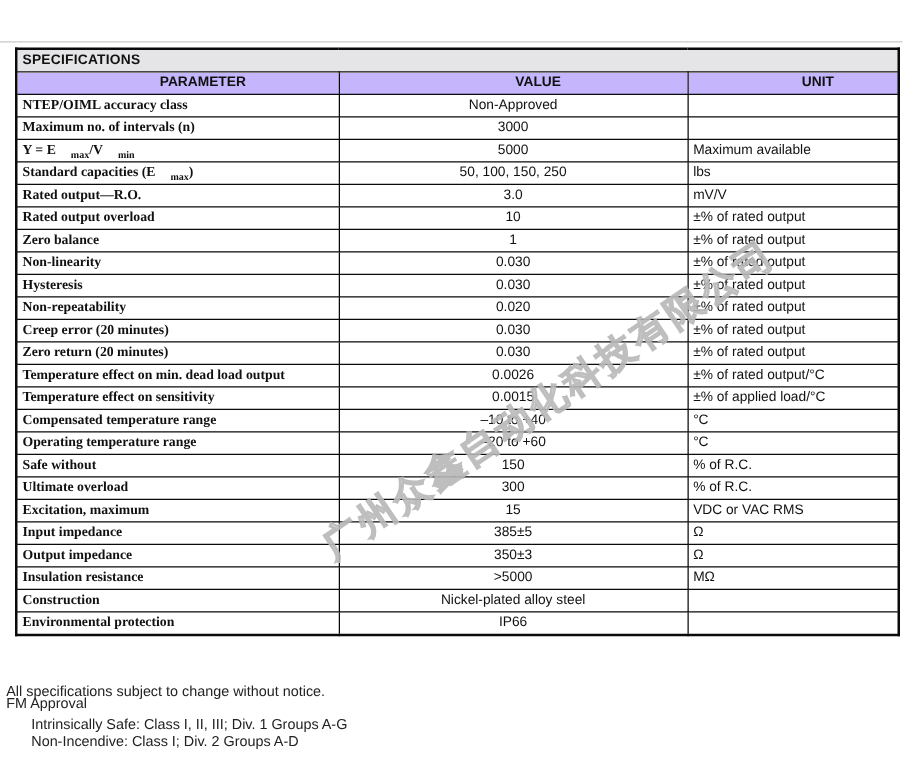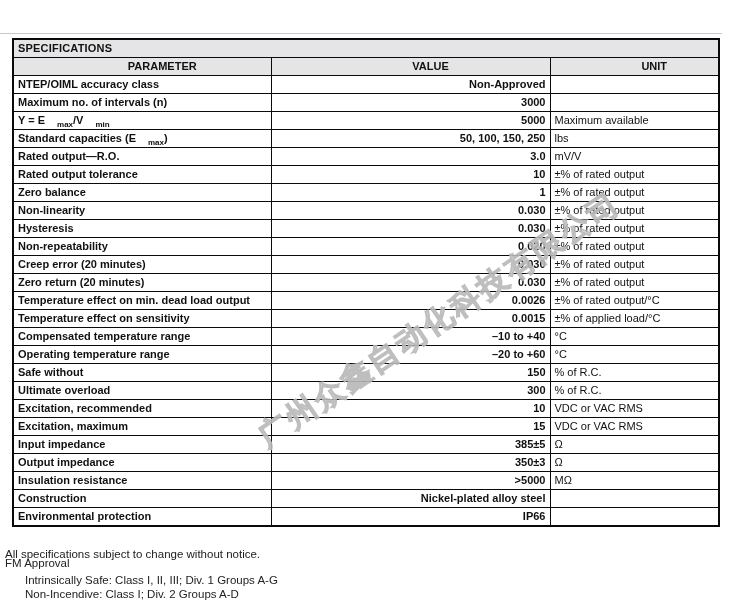--- a/index.html
+++ b/index.html
@@ -41,25 +41,25 @@
     line-height: 15px;
     letter-spacing: 0.2px;
     font-weight: bold;
     padding: 2px 6px;
     border-bottom: 2px solid #0a0a0a;
     height: 19px;
   }
   tr.head-row th {
     font-weight: bold;
     text-align: center;
-    background: #e5e5e5;
+    background: #c4b5fd;
     padding-left: 44px;
   }
-  td.param-cell { font-weight: bold; text-align: left; padding-left: 4px; }
-  td.value-cell { text-align: right; font-weight: bold; }
+  td.param-cell { font-weight: bold; text-align: left; padding-left: 4px; font-family: Liberation Serif, serif; }
+  td.value-cell { text-align: center; font-weight: normal; }
   td.unit-cell  { text-align: left; font-weight: normal; }
   sub { font-size: 8px; line-height: 0; padding-left: 12px; }
 
   .watermark {
     position: absolute;
     left: 230px; top: 300px;
     width: 370px;
     text-align: center;
     font-size: 30px;
     font-weight: bold;
@@ -127,21 +127,21 @@
           <td class="param-cell">Standard capacities (E<sub>max</sub>)</td>
           <td class="value-cell">50, 100, 150, 250</td>
           <td class="unit-cell">lbs</td>
         </tr>
         <tr>
           <td class="param-cell">Rated output—R.O.</td>
           <td class="value-cell">3.0</td>
           <td class="unit-cell">mV/V</td>
         </tr>
         <tr>
-          <td class="param-cell">Rated output tolerance</td>
+          <td class="param-cell">Rated output overload</td>
           <td class="value-cell">10</td>
           <td class="unit-cell">±% of rated output</td>
         </tr>
         <tr>
           <td class="param-cell">Zero balance</td>
           <td class="value-cell">1</td>
           <td class="unit-cell">±% of rated output</td>
         </tr>
         <tr>
           <td class="param-cell">Non-linearity</td>
@@ -190,25 +190,20 @@
         </tr>
         <tr>
           <td class="param-cell">Safe without</td>
           <td class="value-cell">150</td>
           <td class="unit-cell">% of R.C.</td>
         </tr>
         <tr>
           <td class="param-cell">Ultimate overload</td>
           <td class="value-cell">300</td>
           <td class="unit-cell">% of R.C.</td>
-        </tr>
-        <tr>
-          <td class="param-cell">Excitation, recommended</td>
-          <td class="value-cell">10</td>
-          <td class="unit-cell">VDC or VAC RMS</td>
         </tr>
         <tr>
           <td class="param-cell">Excitation, maximum</td>
           <td class="value-cell">15</td>
           <td class="unit-cell">VDC or VAC RMS</td>
         </tr>
         <tr>
           <td class="param-cell">Input impedance</td>
           <td class="value-cell">385±5</td>
           <td class="unit-cell">Ω</td>

